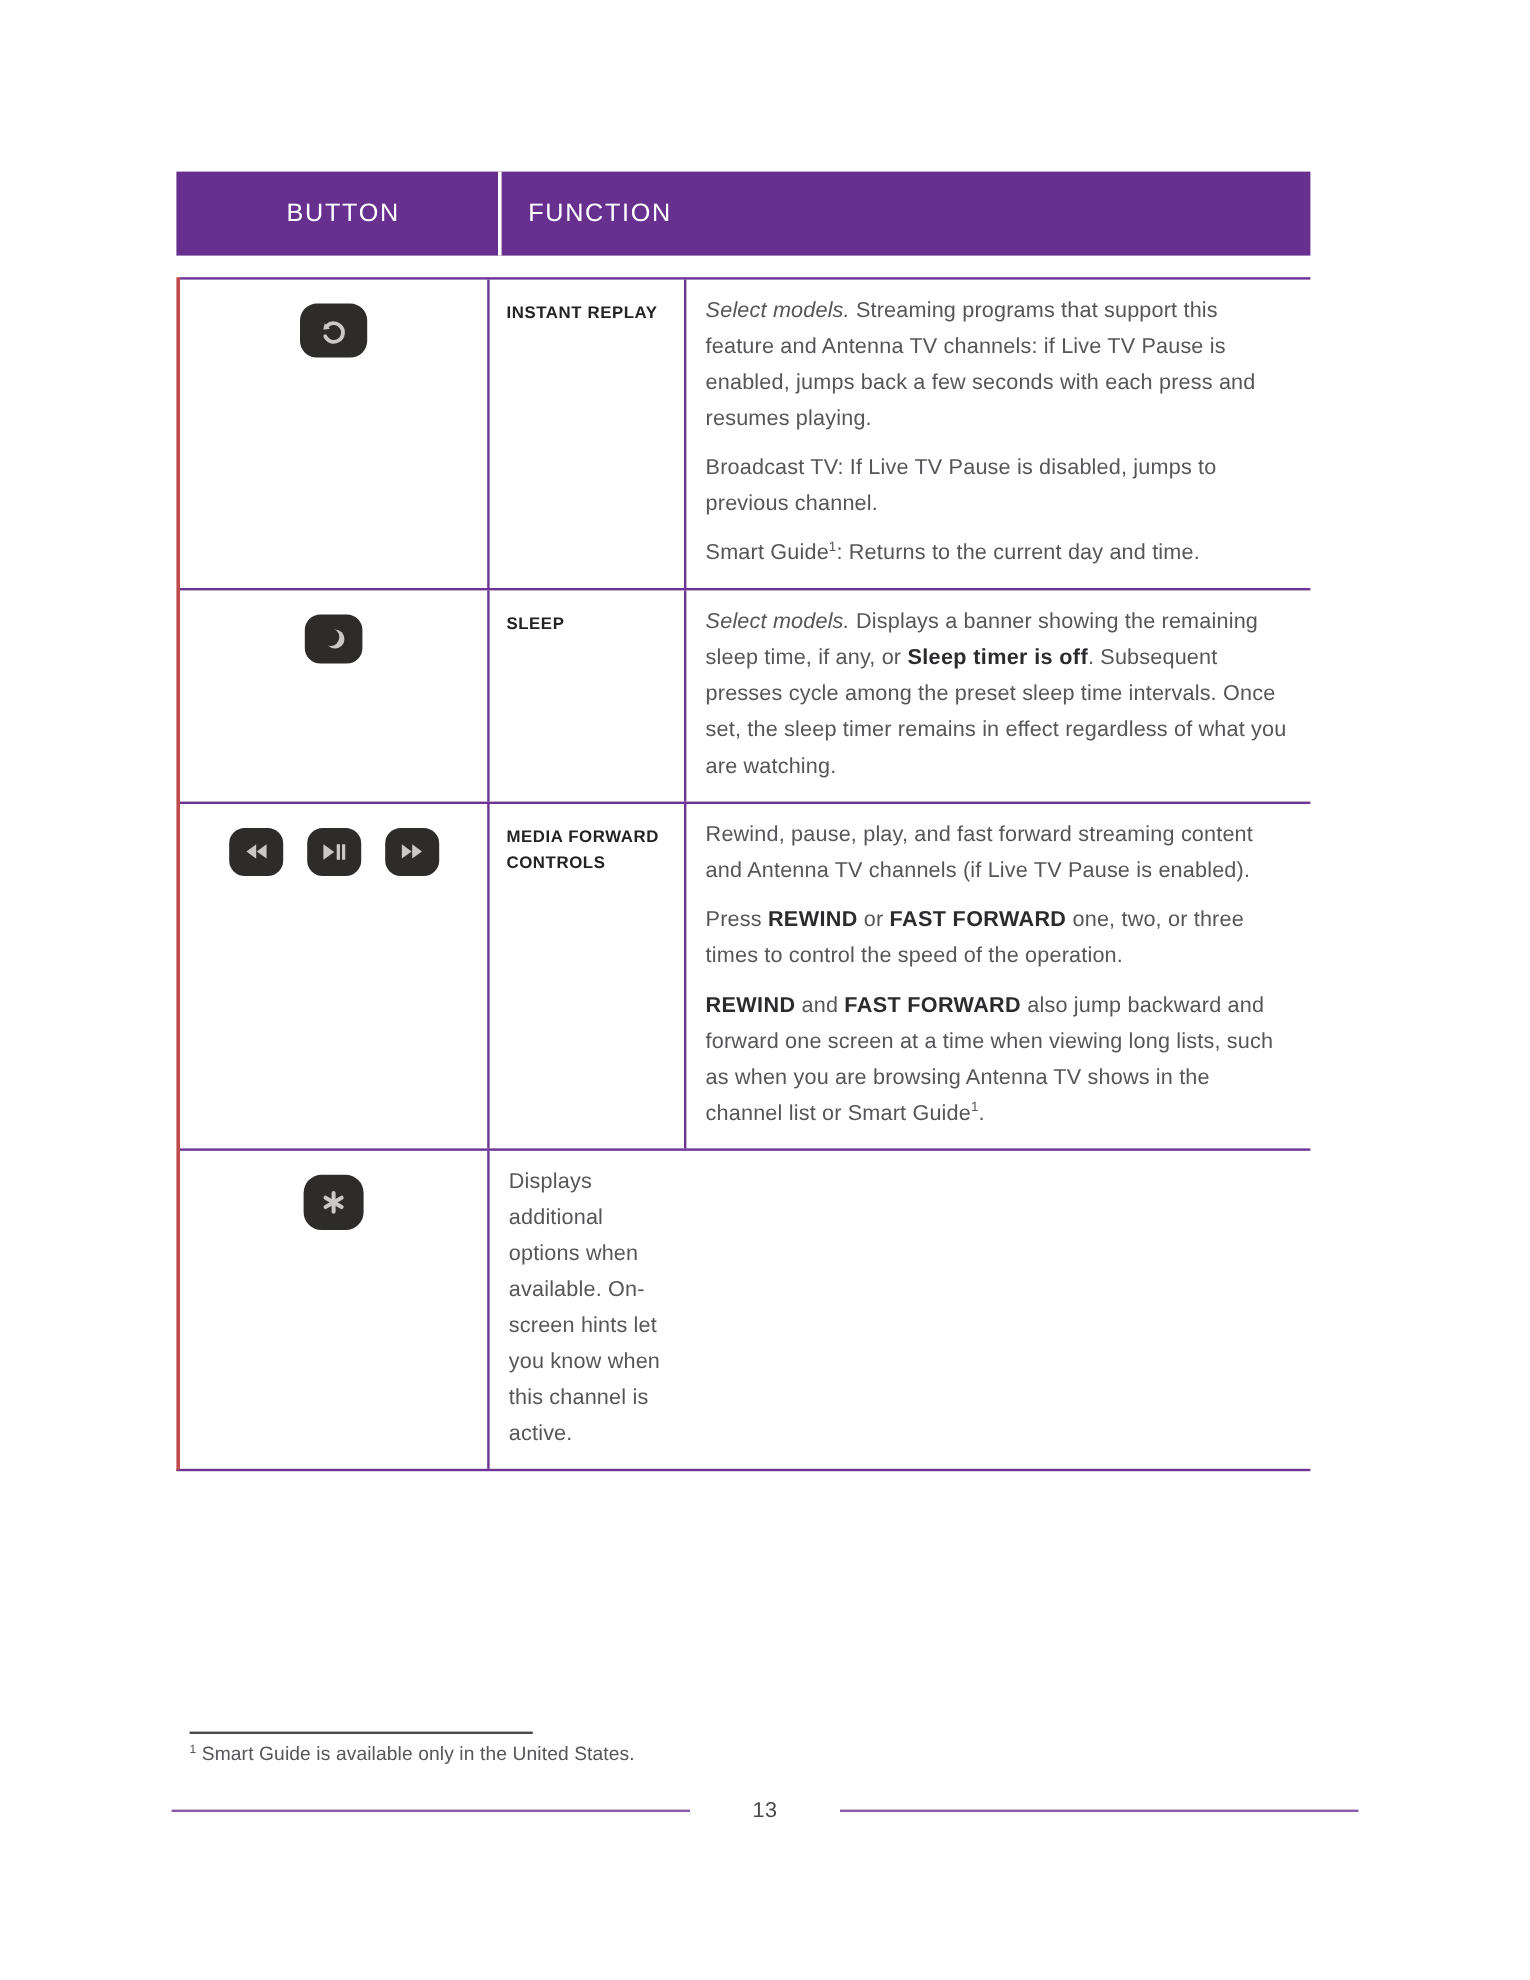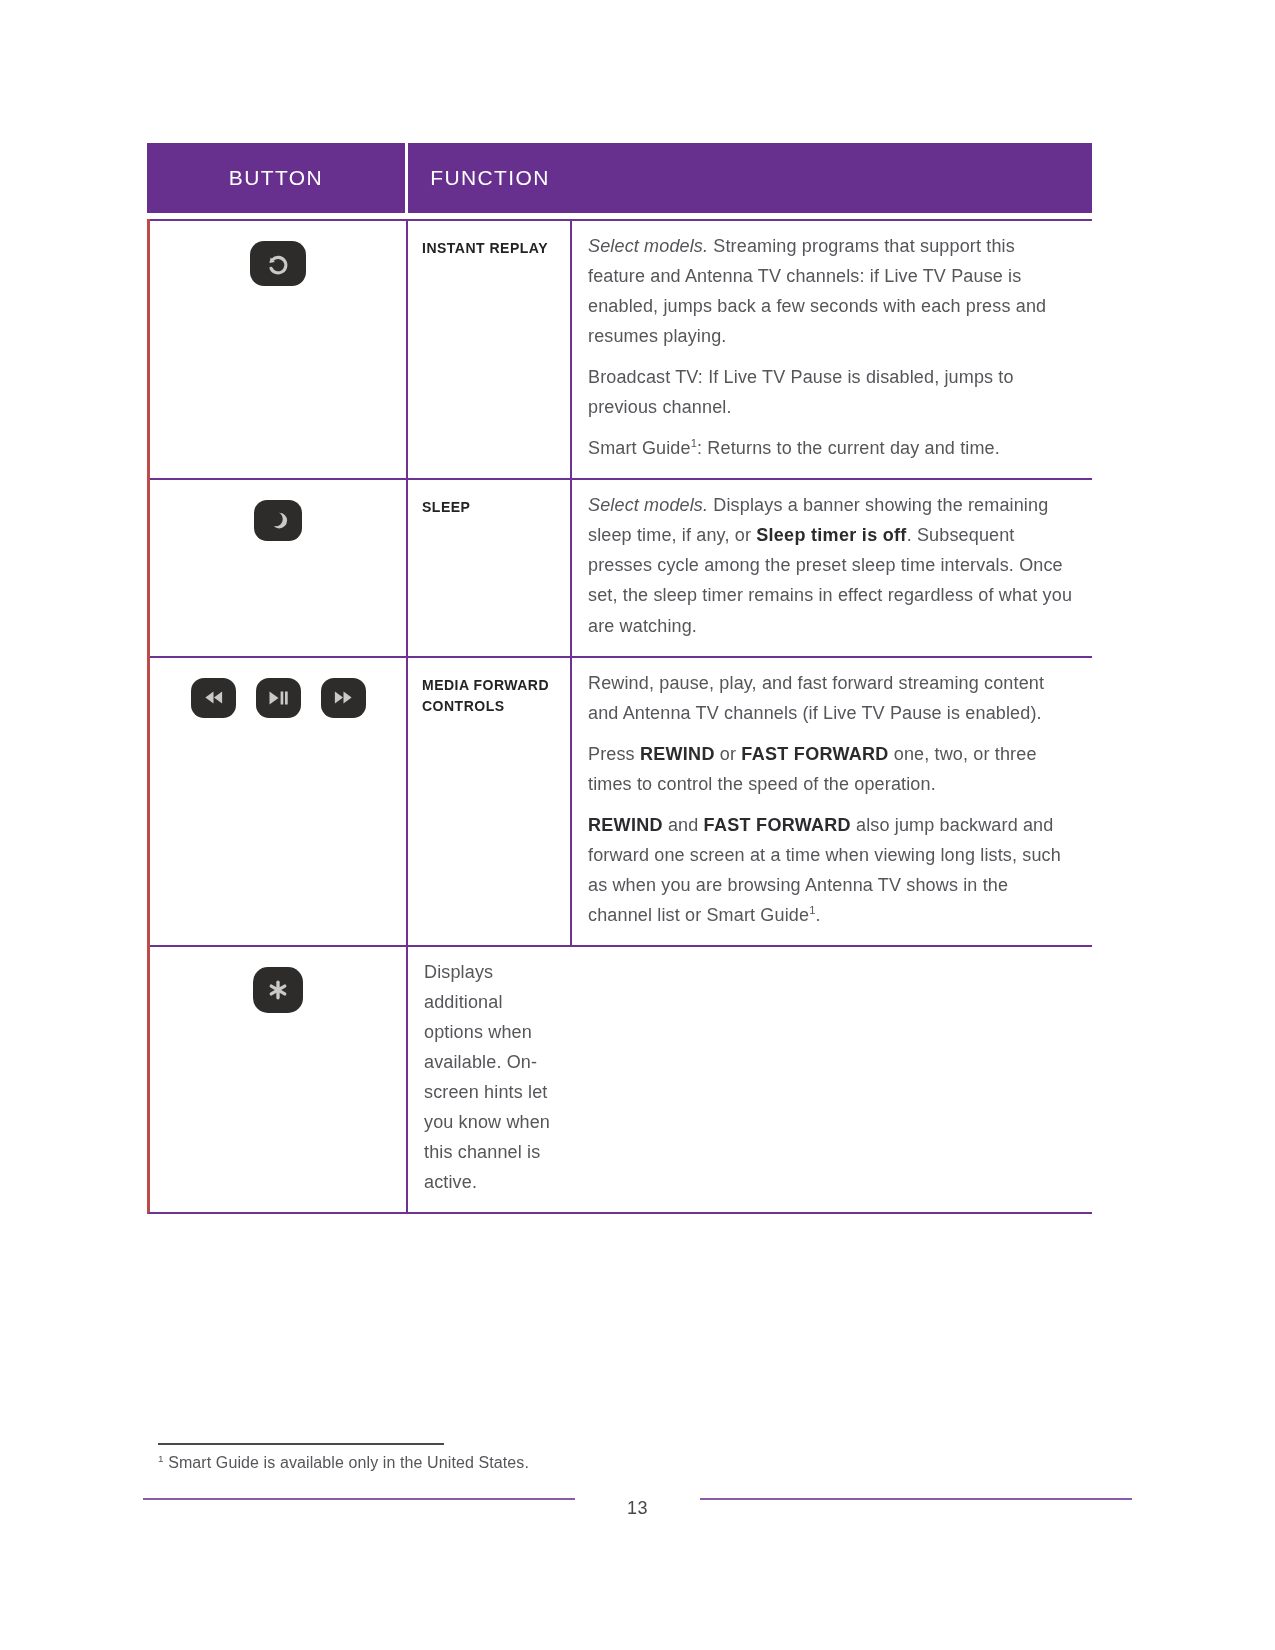--- a/index.html
+++ b/index.html
@@ -16,30 +16,30 @@
   *{box-sizing:border-box;margin:0;padding:0;}
   html,body{background:#ffffff;}
   body{
     width:1275px;height:1650px;position:relative;margin:0 auto;
     font-family:"Liberation Sans","DejaVu Sans",sans-serif;
     color:var(--text-gray);
   }
   .doc-table{position:absolute;left:147px;top:143px;width:945px;}
   .t-header{
     display:grid;grid-template-columns:261px 164px 1fr;
-    background:var(--header-bg);height:70px;
+    background:var(--header-bg);height:70px;padding-left:10px;
   }
   .h-cell{
     display:flex;align-items:center;justify-content:center;
     color:#ffffff;font-size:21px;letter-spacing:1.4px;font-weight:400;
     border-right:3px solid #ffffff;
   }
   .h-cell:last-child{border-right:none;}
   .t-body{
-    margin-top:6px;
+    margin-top:18px;
     border-left:3px solid var(--left-border-red);
     border-bottom:2px solid var(--grid-purple);
   }
   .t-row{
     display:grid;grid-template-columns:258px 164px 1fr;
     border-top:2px solid var(--grid-purple);
   }
   .cell{min-height:60px;}
   .cell-button{
     border-right:2px solid var(--grid-purple);
@@ -70,21 +70,21 @@
   .icon-wrap{display:inline-flex;align-items:center;justify-content:center;}
   .key-instant-replay{width:56px;height:45px;border-radius:14px;}
   .key-sleep{width:48px;height:41px;border-radius:13px;}
   .key-media{width:45px;height:40px;border-radius:13px;}
   .key-options{width:50px;height:46px;border-radius:15px;}
   .footnote{position:absolute;left:143px;top:1443px;width:600px;margin-left:15px;}
   .footnote-rule{width:286px;border-top:2px solid var(--footnote-rule);margin-bottom:9px;}
   .footnote-text{font-size:16px;color:var(--text-gray);letter-spacing:0.1px;}
   .page-footer{
     position:absolute;left:143px;top:1498px;width:989px;
-    display:flex;align-items:flex-start;gap:52px;
+    display:flex;align-items:center;gap:52px;
   }
   .footer-line{flex:1;height:2px;background:var(--footer-line);}
   .page-number{font-size:18px;color:#48484A;letter-spacing:0.5px;}
 </style>
 </head>
 <body>
 
 <div class="doc-table">
   <div class="t-header">
     <div class="h-cell">BUTTON</div>

